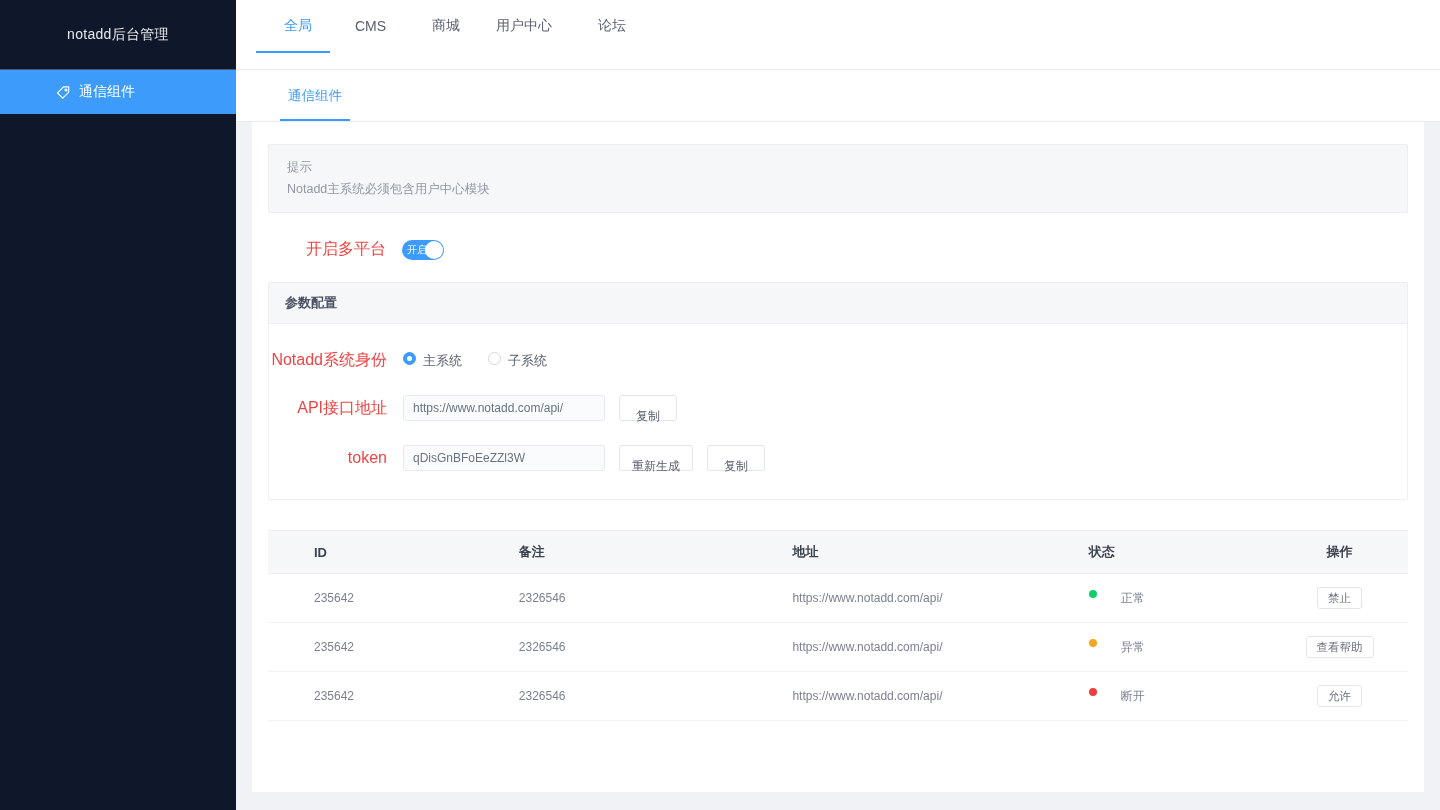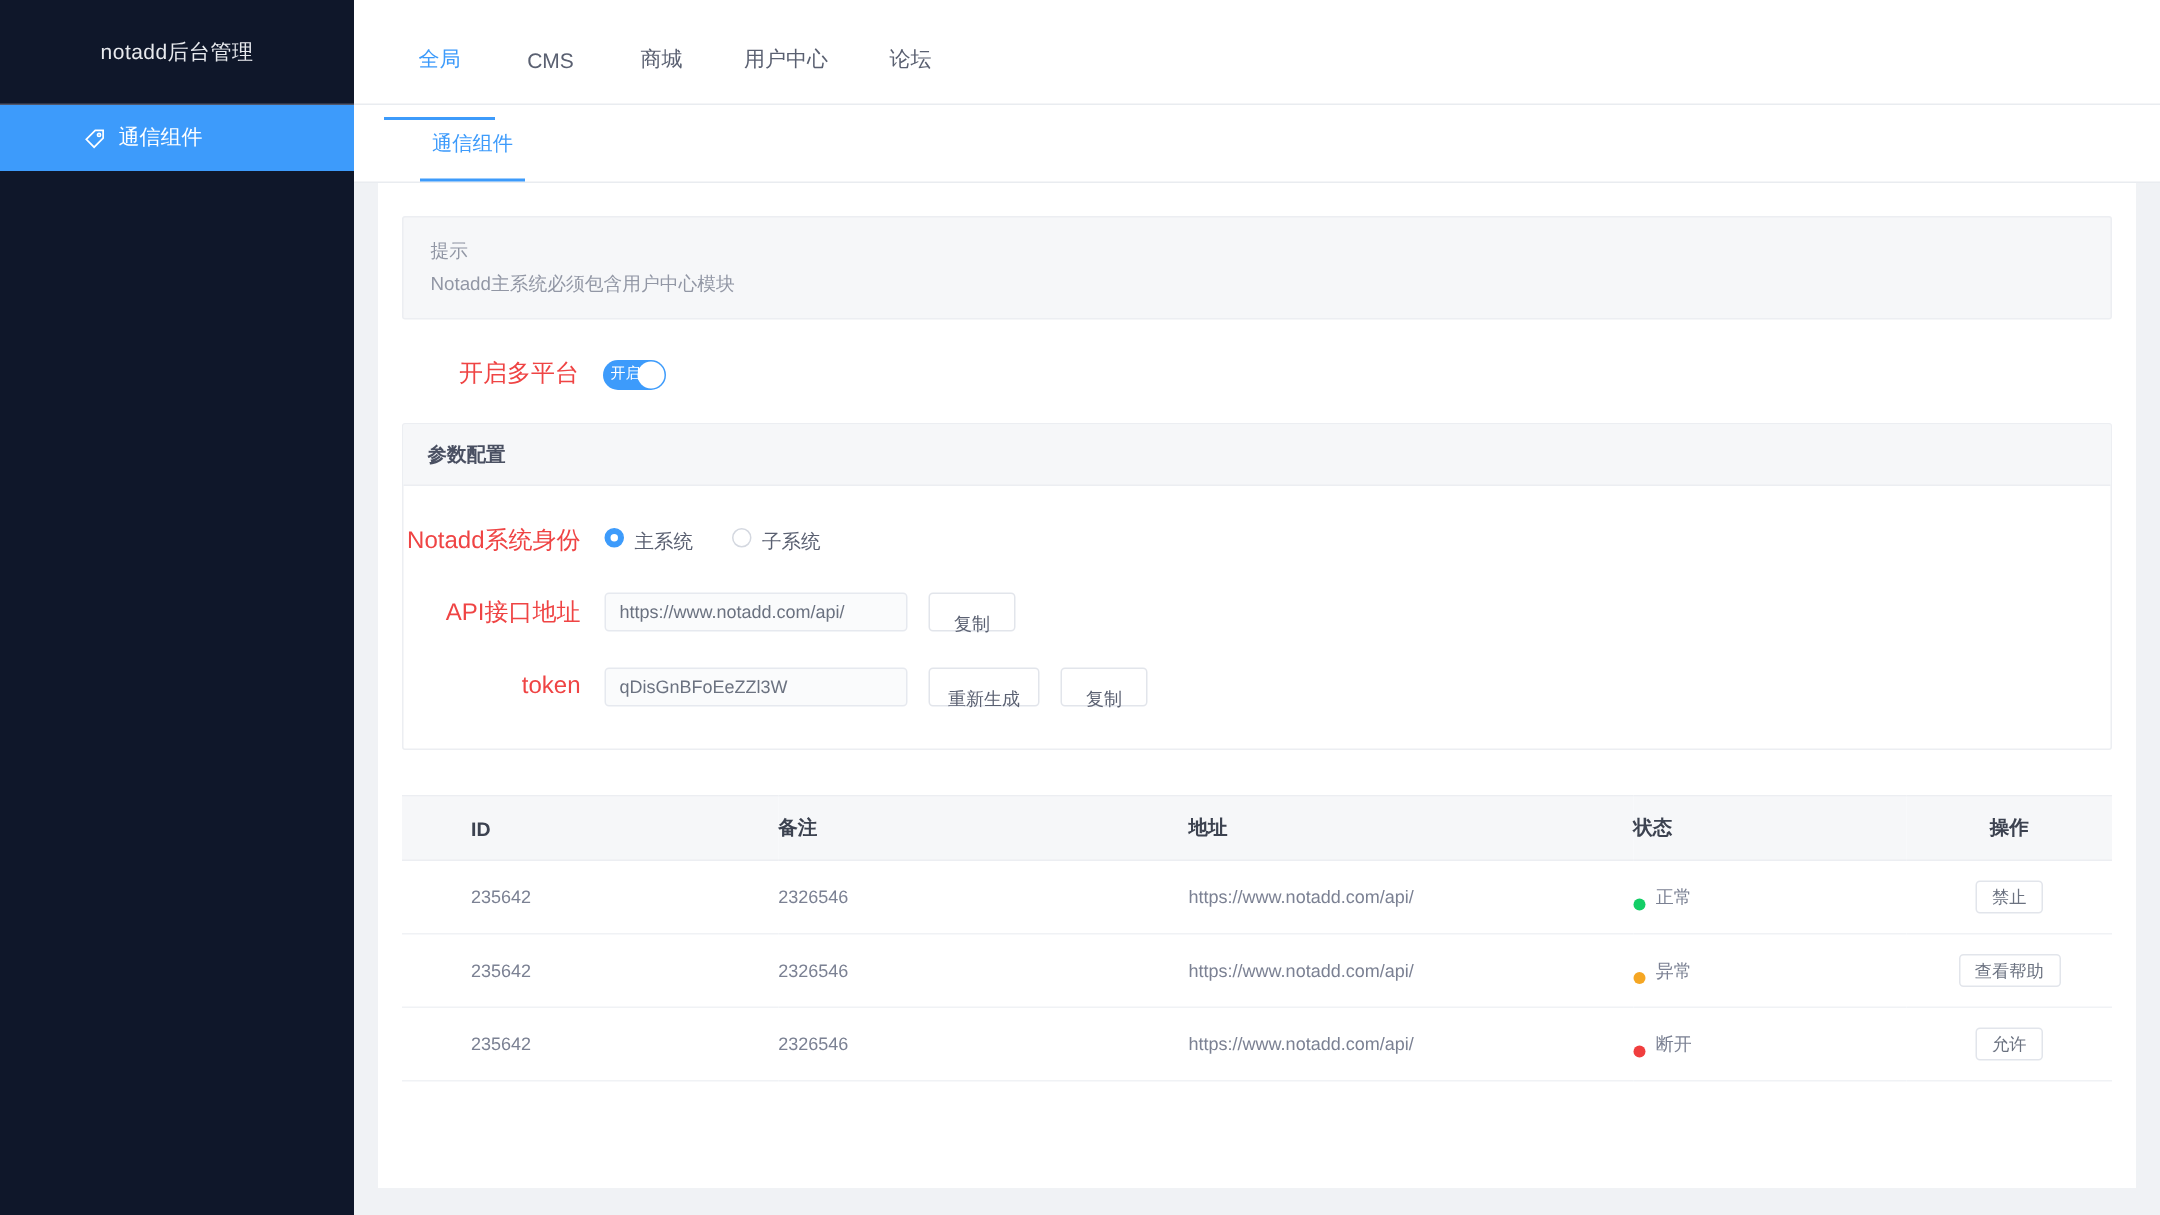--- a/index.html
+++ b/index.html
@@ -28,23 +28,23 @@
   
   .right { flex: 1; height: 810px; display: flex; flex-direction: column; background: #f0f2f5; }
 
   
   .topbar {
     height: 70px; background: #fff; display: flex; align-items: center;
     border-bottom: 1px solid #e9ecf0; position: relative;
   }
   .tabs { display: flex; align-items: stretch; height: 70px; padding-left: 20px; }
   .tab {
-    display: flex; align-items: center; justify-content: center;
+    display: flex; align-items: center; justify-content: flex-end;
     padding: 0 18px; min-width: 74px; font-size: 14px; color: #5a6071;
-    position: relative; height: 80px;
+    position: relative; height: 53px;
   }
   .tab.active { color: #3d9bfb; }
   .tab.active::after {
     content: ""; position: absolute; left: 0; right: 0; bottom: 0;
     height: 2px; background: #3d9bfb;
   }
   .topbar-right {
     margin-left: auto; display: flex; align-items: center; gap: 26px;
     padding-right: 22px; font-size: 13.5px; color: #8a90a0;
   }
@@ -139,21 +139,21 @@
   }
   .table tbody td {
     font-size: 12px; color: #7b8193; padding: 13px 0;
     border-bottom: 1px solid #f0f2f5;
   }
   .c-id { width: 22%; padding-left: 46px !important; }
   .c-note { width: 24%; }
   .c-addr { width: 26%; }
   .c-state { width: 16%; }
   .c-op { width: 12%; text-align: center !important; }
-  .state { display: flex; align-items: flex-end; gap: 7px; }
+  .state { display: flex; align-items: flex-start; gap: 24px; }
   .bullet { width: 8px; height: 8px; border-radius: 50%; display: block; }
   .op-btn {
     height: 22px; padding: 0 10px; border: 1px solid #e2e5eb; border-radius: 3px;
     background: #fff; font-size: 11.5px; color: #6b7280; cursor: pointer;
     font-family: "Liberation Sans", sans-serif;
   }
 </style>
 </head>
 <body>
 

